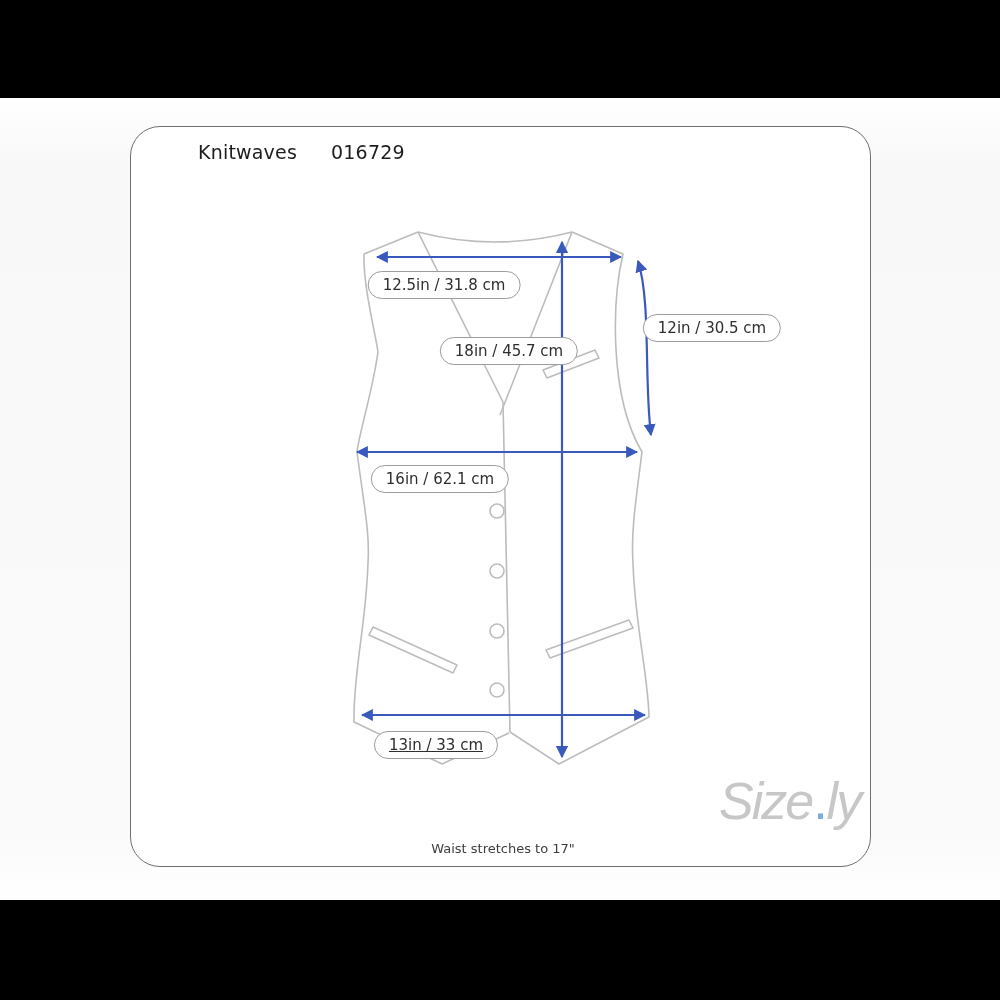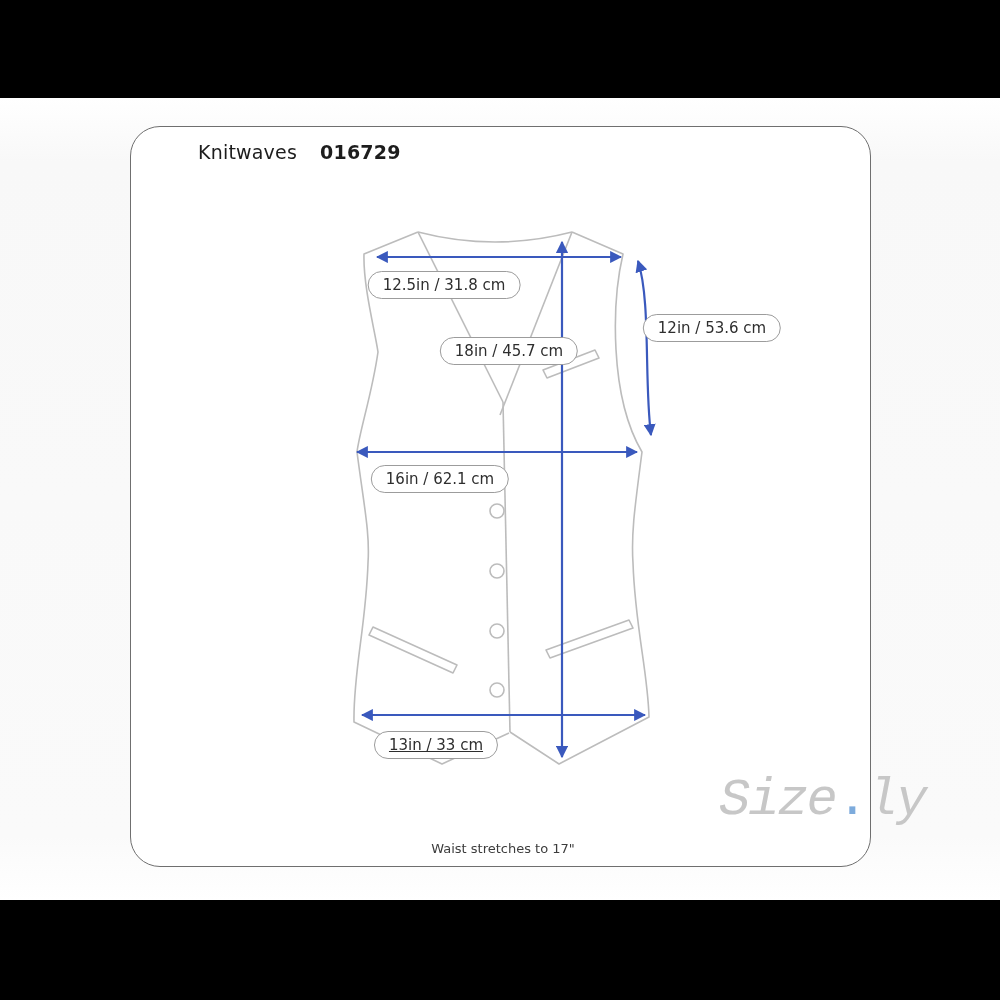--- a/index.html
+++ b/index.html
@@ -6,33 +6,33 @@
   .page{position:relative;width:1000px;height:1000px;overflow:hidden;
         font-family:"DejaVu Sans","Liberation Sans",sans-serif;}
   .letterbox{position:absolute;left:0;width:1000px;background:#000;}
   .letterbox.top{top:0;height:98px;}
   .letterbox.bottom{top:900px;height:100px;}
   .stage{position:absolute;left:0;top:98px;width:1000px;height:802px;
          background:linear-gradient(180deg,#ffffff 0%,#f8f8f8 8%,#fafafa 92%,#ffffff 100%);}
   .card{position:absolute;left:130px;top:126px;width:741px;height:741px;
         background:#ffffff;border:1.6px solid #6f6f6f;border-radius:30px;box-sizing:border-box;}
   .card-header{position:absolute;left:67px;top:14px;font-size:19px;color:#1d1d1d;letter-spacing:.2px;}
-  .item-no{margin-left:23px;font-weight:bold;}
+  .item-no{margin-left:34px;}
   .diagram-svg{position:absolute;left:0;top:0;width:741px;height:741px;}
   .pill{position:absolute;transform:translate(-50%,-50%);background:#fff;
         border:1.6px solid #9c9c9c;border-radius:16px;padding:3px 14px;
         font-size:15px;color:#2e2e2e;white-space:nowrap;line-height:20px;}
   .pill-shoulder{left:313px;top:158px;}
   .pill-length{left:378px;top:224px;}
   .pill-armhole{left:581px;top:201px;}
   .pill-chest{left:309px;top:352px;}
   .pill-waist{left:305px;top:618px;text-decoration:underline;}
   .footer-note{position:absolute;left:372px;top:714px;transform:translateX(-50%);
                font-size:13px;color:#3c3c3c;}
-  .logo{position:absolute;left:588px;top:648px;font-family:Liberation Mono, monospace;
+  .logo{position:absolute;left:588px;top:648px;font-family:Liberation Sans, sans-serif;
         font-style:italic;font-size:52px;line-height:1;color:#c7c7c7;letter-spacing:-2px;}
   .logo .dot{color:#7dabdc;font-style:normal;margin:0 1px;}
 </style>
 </head>
 <body>
 
 <div class="page">
   <div class="letterbox top"></div>
   <div class="stage"></div>
   <div class="letterbox bottom"></div>
@@ -70,21 +70,21 @@
         <line x1="376" y1="256" x2="620" y2="256" marker-start="url(#ah)" marker-end="url(#ah)"></line>
         <line x1="561" y1="241" x2="561" y2="756" marker-start="url(#ah)" marker-end="url(#ah)"></line>
         <line x1="356" y1="451" x2="636" y2="451" marker-start="url(#ah)" marker-end="url(#ah)"></line>
         <line x1="361" y1="714" x2="644" y2="714" marker-start="url(#ah)" marker-end="url(#ah)"></line>
         <path d="M637,260 C650,300 643,380 650,434" marker-start="url(#ah)" marker-end="url(#ah)"></path>
       </g>
     </svg>
 
     <div class="pill pill-shoulder">12.5in / 31.8 cm</div>
     <div class="pill pill-length">18in / 45.7 cm</div>
-    <div class="pill pill-armhole">12in / 53.6 cm</div>
+    <div class="pill pill-armhole">12in / 30.5 cm</div>
     <div class="pill pill-chest">16in / 62.1 cm</div>
     <div class="pill pill-waist">13in / 33 cm</div>
 
     <div class="footer-note">Waist stretches to 17"</div>
 
     <div class="logo">
       <span>Size</span><span class="dot">.</span><span>ly</span>
     </div>
 
   </div>

